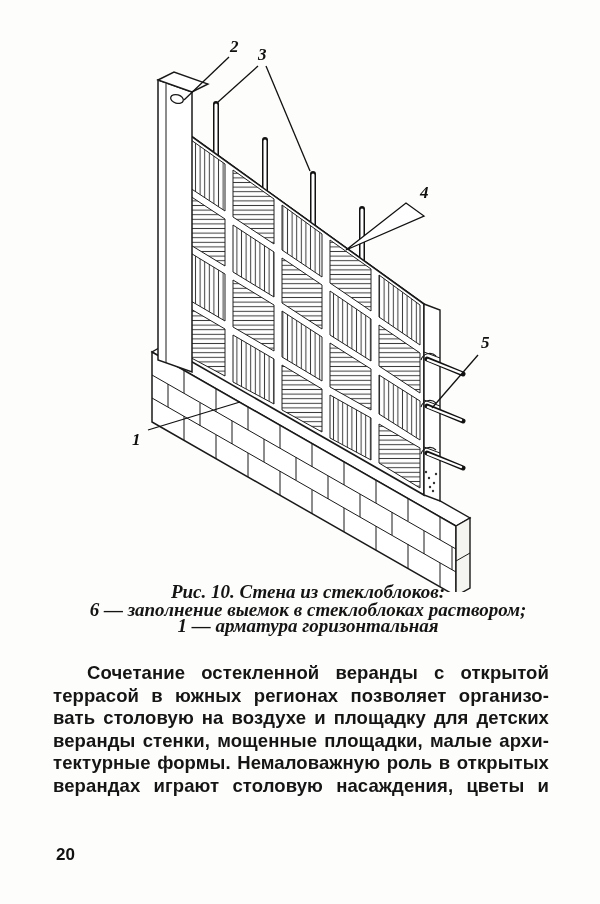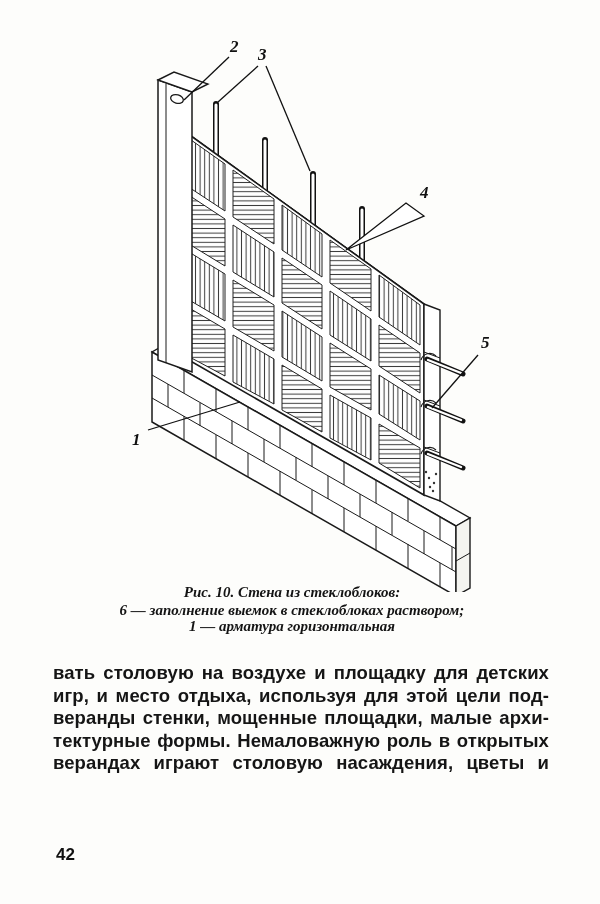--- a/index.html
+++ b/index.html
@@ -9,25 +9,25 @@
     margin:0 auto;
     background:#fdfdfb;
     font-family:"Liberation Sans",sans-serif;
     color:#111;
     overflow:hidden;
   }
   .figure-area{
     position:absolute;top:10px;left:0;width:600px;height:582px;
   }
   .caption{
-    position:absolute;top:584px;left:32px;width:520px;
+    position:absolute;top:584px;left:48px;width:520px;
     text-align:center;
     font-family:"Liberation Serif",serif;
     font-style:italic;font-weight:bold;
-    font-size:15px;line-height:16.5px;
+    font-size:19px;line-height:16.5px;
     color:#141414;
   }
   .caption-title{margin-bottom:1px;}
   .body-text{
     position:absolute;top:662px;left:53px;width:496px;
     font-family:"Liberation Sans",sans-serif;
     font-weight:bold;
     font-size:18.5px;line-height:22.5px;
     color:#151515;
     letter-spacing:0.1px;
@@ -166,22 +166,23 @@
     </svg>
   </div>
 
   <div class="caption">
     <div class="caption-title">Рис. 10. Стена из стеклоблоков:</div>
     <div class="caption-line">6 — заполнение выемок в стеклоблоках раствором;</div>
     <div class="caption-line">1 — арматура горизонтальная</div>
   </div>
 
   <div class="body-text">
+    <div class="body-line first">Сочетание остекленной веранды с открытой</div>
+    <div class="body-line">террасой в южных регионах позволяет организо-</div>
     <div class="body-line">вать столовую на воздухе и площадку для детских</div>
-    <div class="body-line">игр, и место отдыха, используя для этой цели под-</div>
     <div class="body-line">веранды стенки, мощенные площадки, малые архи-</div>
     <div class="body-line">тектурные формы. Немаловажную роль в открытых</div>
     <div class="body-line">верандах играют столовую насаждения, цветы и</div>
   </div>
 
-  <div class="page-number">42</div>
+  <div class="page-number">20</div>
 
 </div>
 
 </body></html>

